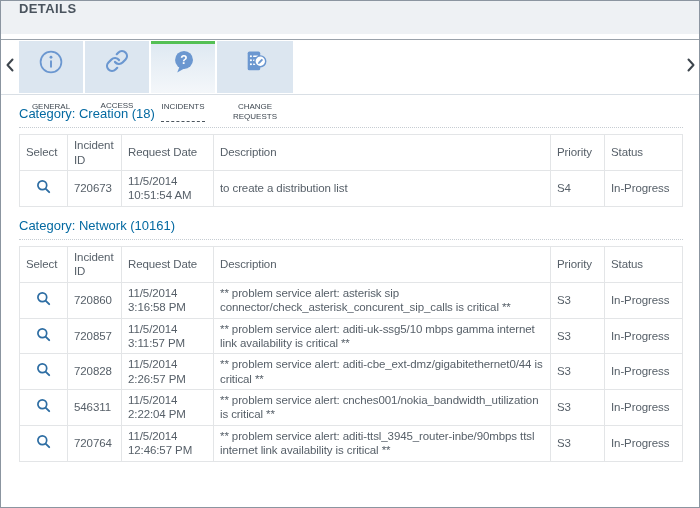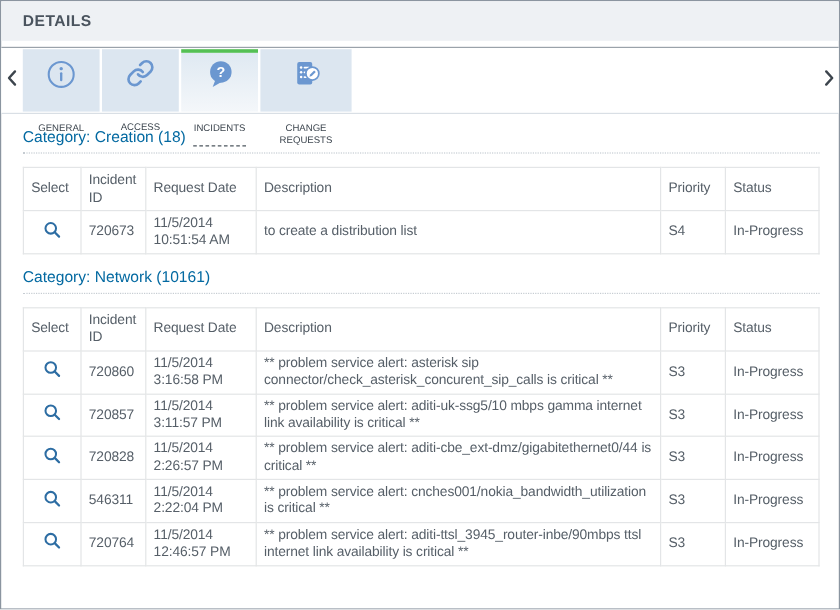--- a/index.html
+++ b/index.html
@@ -4,21 +4,21 @@
 <style>
   html,body{margin:0;padding:0;background:#fff;}
   .page{
     width:700px;height:508px;box-sizing:border-box;
     border:1px solid #8b95a0;background:#fff;overflow:hidden;
     font-family:"Liberation Sans","DejaVu Sans",sans-serif;
     color:#565f68;
   }
   
   .panel-header{
-    height:33px;background:#eef1f4;display:flex;align-items:center;
+    height:33px;background:#eef1f4;display:flex;align-items:flex-start;
     padding-left:18px;
   }
   .panel-title{font-size:13px;font-weight:bold;color:#4a545e;letter-spacing:.4px;}
   
   .tabstrip{
     margin-top:5px;height:56px;box-sizing:border-box;
     border-top:1px solid #9aa2aa;border-bottom:1px solid #d9dfe5;
     display:flex;align-items:stretch;background:#fff;
   }
   .scroll-btn{width:17px;display:flex;align-items:center;justify-content:center;cursor:pointer;flex:0 0 auto;}
@@ -42,21 +42,21 @@
   }
   .tab.active .lbl{border-bottom:1px dashed #4c565e;padding-bottom:9px;}
   
   .content{padding:0 16px 0 18px;}
   .cat{
     font-size:13px;color:#0369a1;
     padding:11px 0 6px;border-bottom:1px dotted #c6ccd2;
   }
   table{
     border-collapse:collapse;width:100%;table-layout:fixed;
-    margin-top:11px;font-size:11.5px;color:#565f68;border-radius:14px;
+    margin-top:6px;font-size:11.5px;color:#565f68;border-radius:14px;
   }
   th,td{
     border:1px solid #e3e5e7;padding:3px 6px;line-height:1.25;
     vertical-align:middle;text-align:left;font-weight:normal;
     overflow:hidden;letter-spacing:-0.1px;
   }
   th{height:29px;}
   td.sel{text-align:center;}
   .magbtn{display:inline-flex;align-items:center;justify-content:center;cursor:pointer;}
 </style>

